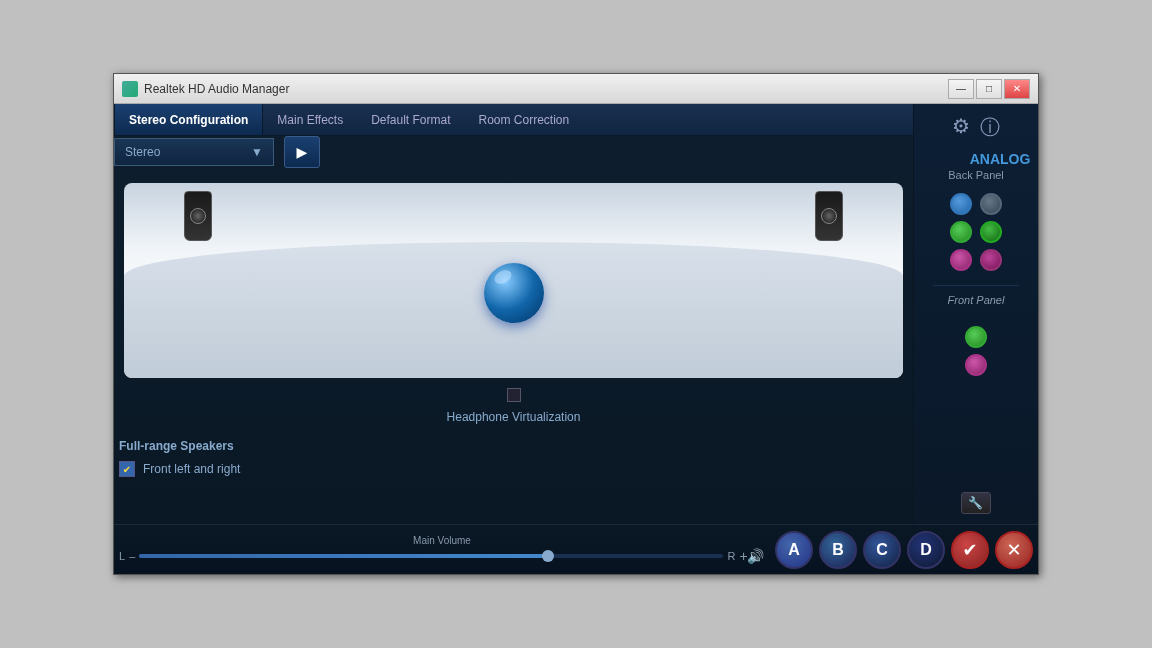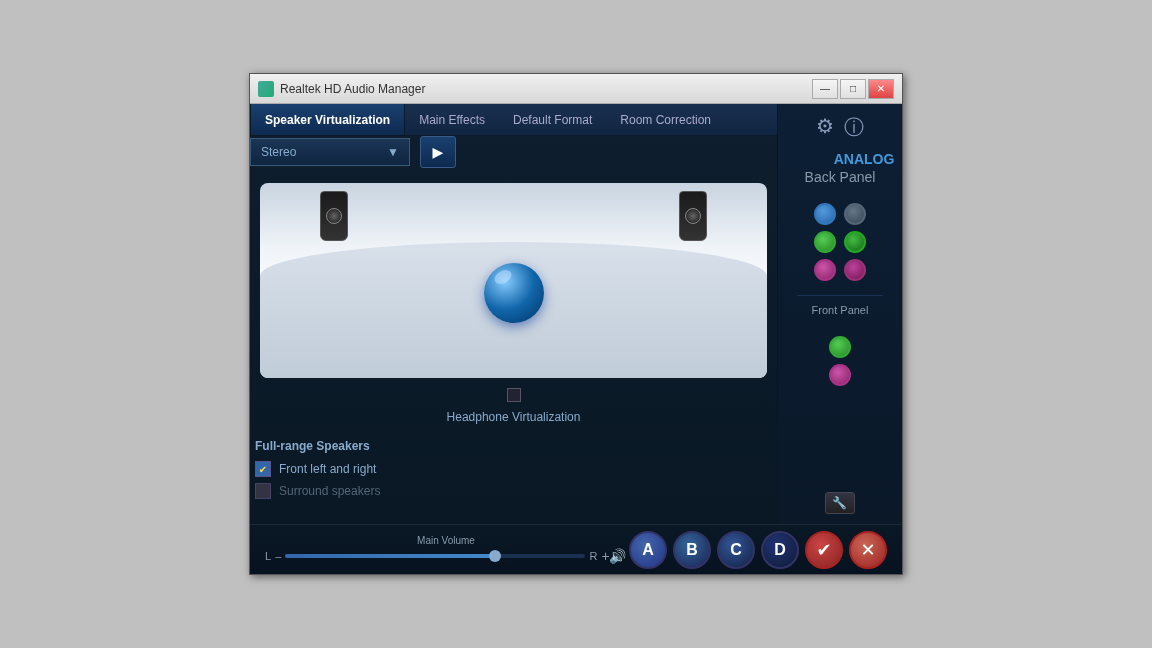--- a/index.html
+++ b/index.html
@@ -5,21 +5,21 @@
     * { margin: 0; padding: 0; box-sizing: border-box; }
     body {
       background: #c0c0c0;
       font-family: 'Segoe UI', Tahoma, Geneva, Verdana, sans-serif;
       display: flex;
       justify-content: center;
       align-items: center;
       min-height: 100vh;
     }
     .window {
-      width: 654px;
+      width: 926px;
       background: #1a2a3a;
       border: 1px solid #555;
       box-shadow: 2px 2px 8px rgba(0,0,0,0.5);
     }
     .title-bar {
       background: linear-gradient(to bottom, #f0f0f0, #d8d8d8);
       height: 30px;
       display: flex;
       align-items: center;
       justify-content: space-between;
@@ -319,22 +319,22 @@
     }
     .checkbox-label.disabled {
       color: #556677;
     }
     
     .bottom-bar {
       background: linear-gradient(to bottom, #0a1825, #071220);
       height: 50px;
       display: flex;
       align-items: center;
-      padding: 0 15px;
-      gap: 2px;
+      padding: 0 5px;
+      gap: 10px;
       border-top: 1px solid #1a2a3a;
     }
     .volume-label {
       font-size: 10px;
       color: #8899aa;
       text-align: center;
       margin-bottom: 2px;
     }
     .volume-controls {
       display: flex;
@@ -433,23 +433,23 @@
       cursor: pointer;
     }
     .analog-label {
       font-size: 14px;
       font-weight: bold;
       color: #4499dd;
       margin-bottom: 2px;
       margin-left: 48px;
     }
     .back-panel-label {
-      font-size: 14px;
+      font-size: 11px;
       color: #8899aa;
-      margin-bottom: 18px;
+      margin-bottom: 12px;
     }
     .port-row {
       display: flex;
       gap: 8px;
       margin-bottom: 6px;
     }
     .port-circle {
       width: 22px;
       height: 22px;
       border-radius: 50%;
@@ -465,20 +465,21 @@
     .separator-line {
       width: 80%;
       height: 1px;
       background: #1a3050;
       margin: 8px 0;
     }
     .front-panel-label {
       font-size: 11px;
       color: #8899aa;
       margin-bottom: 20px;
+      font-style: italic;
     }
     .wrench-btn {
       margin-top: auto;
       width: 30px;
       height: 22px;
       background: linear-gradient(to bottom, #334, #222);
       border: 1px solid #445;
       border-radius: 3px;
       display: flex;
       align-items: center;
@@ -510,21 +511,21 @@
     </div>
   </div>
 
 
   <div class="main-area">
 
     <div class="left-panel">
 
       <div class="tabs-bar">
         <div class="tab active">
-          <span>Speaker Virtualization</span>
+          <span>Stereo Configuration</span>
         </div>
         <div class="tab">
           <span>Main Effects</span>
         </div>
         <div class="tab">
           <span>Default Format</span>
         </div>
         <div class="tab">
           <span>Room Correction</span>
         </div>
@@ -557,24 +558,20 @@
           <div class="checkbox-small"></div>
           <span class="checkbox-label">Headphone Virtualization</span>
         </div>
 
         <div class="full-range-section">
           <div class="full-range-title">Full-range Speakers</div>
           <div class="checkbox-row">
             <div class="checkbox-checked">✔</div>
             <span class="checkbox-label">Front left and right</span>
           </div>
-          <div class="checkbox-row">
-            <div class="checkbox-unchecked"></div>
-            <span class="checkbox-label disabled">Surround speakers</span>
-          </div>
         </div>
       </div>
     </div>
 
     <div class="right-panel">
       <div class="right-panel-icons">
         <span class="panel-icon">⚙</span>
         <span class="panel-icon">ⓘ</span>
       </div>
       <div class="analog-label">ANALOG</div>

